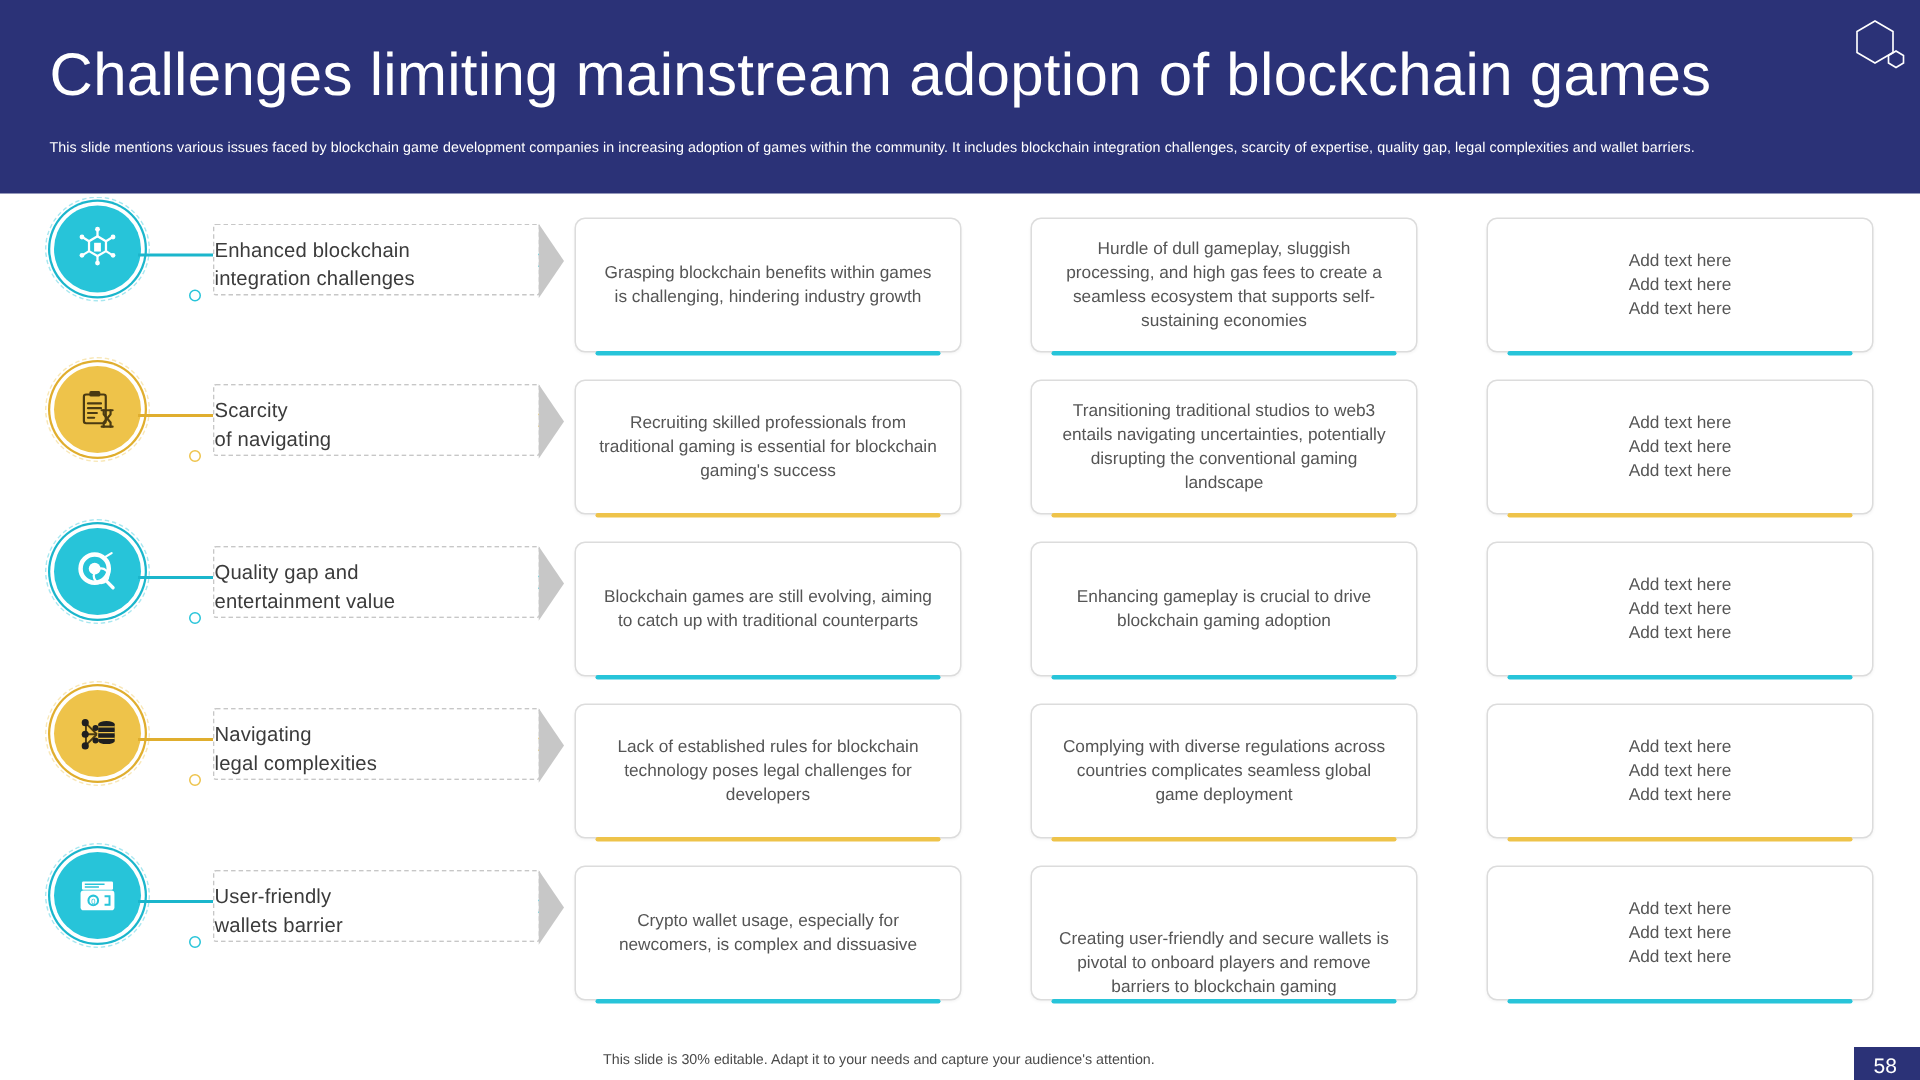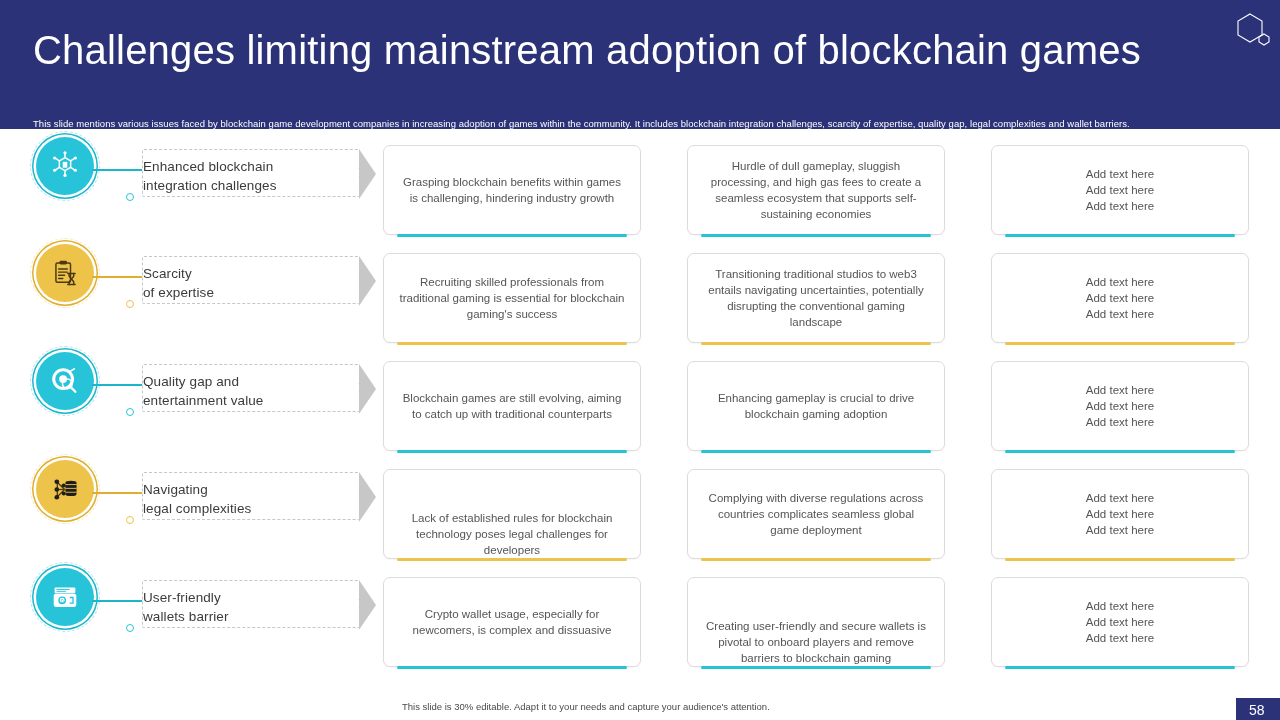--- a/index.html
+++ b/index.html
@@ -18,21 +18,20 @@
   }
   .header-title {
     position:absolute; left:33px; top:28px;
     font-size:40px; font-weight:400; color:#ffffff;
     letter-spacing:0.2px; white-space:nowrap;
   }
   .header-sub {
     position:absolute; left:33px; top:93px; width:1208px;
     font-size:9.5px; line-height:12.5px; color:#ffffff;
     letter-spacing:0.05px;
-    margin-top:25px;
   }
   .logo-hex {
     position:absolute; right:6px; top:8px; width:46px; height:48px;
   }
 
   
   .rail { position:absolute; left:0; top:129px; width:380px; height:591px; }
   .rail-item { position:absolute; left:0; width:380px; height:96px; }
 
   .icon-circle {
@@ -169,21 +168,21 @@
             <line x1="19.5" y1="29" x2="27.5" y2="29"></line>
         <path d="M21 17 L21 20 L23.5 23 L21 26 L21 29"></path>
             <path d="M26 17 L26 20 L23.5 23 L26 26 L26 29"></path>
           </g>
         </svg>
     </div>
     <div class="connector" style="top:40px;background:#e0ae2e;"></div>
     <div class="pill" style="top:20px;">
       <div class="pill-label">
         <span>Scarcity</span><br>
-        <span>of expertise</span>
+        <span>of navigating</span>
       </div>
       <div class="chev" style="color:#eec34a;">»</div>
       <div class="dot" style="border-color:#eec34a;"></div>
     </div>
     </div>
     <div class="rail-item" style="top: 215px;">
     <div class="icon-ring" style="border-color:#27c4d966"></div>
     <div class="icon-circle" style="background:#27c4d9;box-shadow:0 0 0 2.5px #ffffff, 0 0 0 4px #1bb6cc;">
       <svg viewBox="0 0 34 34" width="32" height="32">
         <circle cx="15" cy="15" r="10" stroke="#ffffff" fill="none" stroke-width="3.2"></circle>
@@ -303,21 +302,21 @@
     </div>
     <div class="card-bar" style="left: 14px; top: 305px; width: 230px; background: rgb(39, 196, 217);"></div>
     <div class="card" style="left: 304px; top: 216px; width: 258px; height: 90px;">
       <div class="card-text">Enhancing gameplay is crucial to drive blockchain gaming adoption</div>
     </div>
     <div class="card-bar" style="left: 318px; top: 305px; width: 230px; background: rgb(39, 196, 217);"></div>
     <div class="card" style="left: 608px; top: 216px; width: 258px; height: 90px;">
       <div class="card-text">Add text here<br>Add text here<br>Add text here</div>
     </div>
     <div class="card-bar" style="left: 622px; top: 305px; width: 230px; background: rgb(39, 196, 217);"></div>
-    <div class="card" style="left: 0px; top: 324px; width: 258px; height: 90px; align-items: flex-end;">
+    <div class="card" style="left: 0px; top: 324px; width: 258px; height: 90px;">
       <div class="card-text">Lack of established rules for blockchain technology poses legal challenges for developers</div>
     </div>
     <div class="card-bar" style="left: 14px; top: 413px; width: 230px; background: rgb(238, 195, 74);"></div>
     <div class="card" style="left: 304px; top: 324px; width: 258px; height: 90px;">
       <div class="card-text">Complying with diverse regulations across countries complicates seamless global game deployment</div>
     </div>
     <div class="card-bar" style="left: 318px; top: 413px; width: 230px; background: rgb(238, 195, 74);"></div>
     <div class="card" style="left: 608px; top: 324px; width: 258px; height: 90px;">
       <div class="card-text">Add text here<br>Add text here<br>Add text here</div>
     </div>

